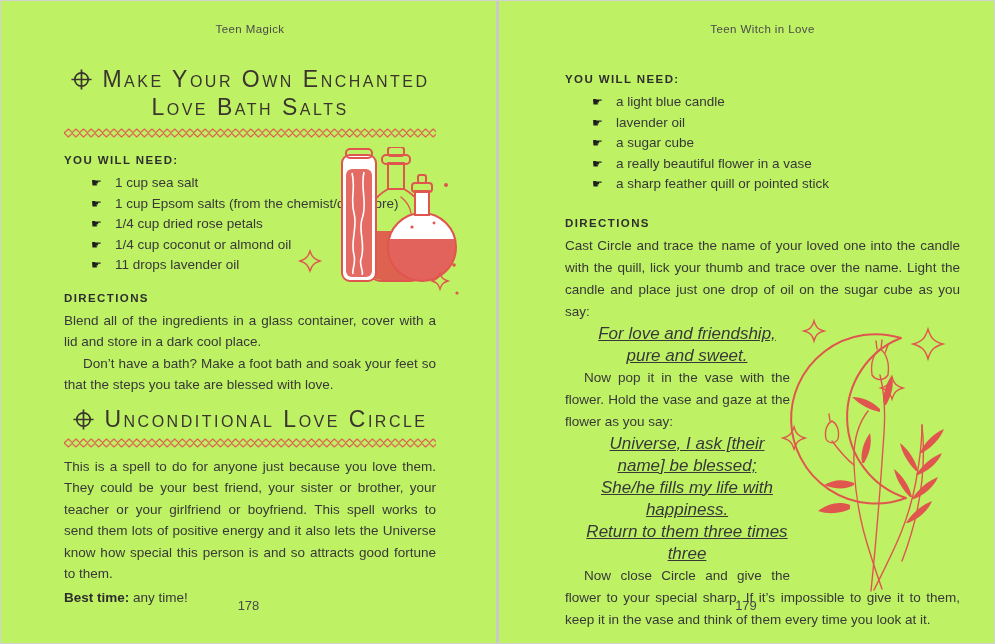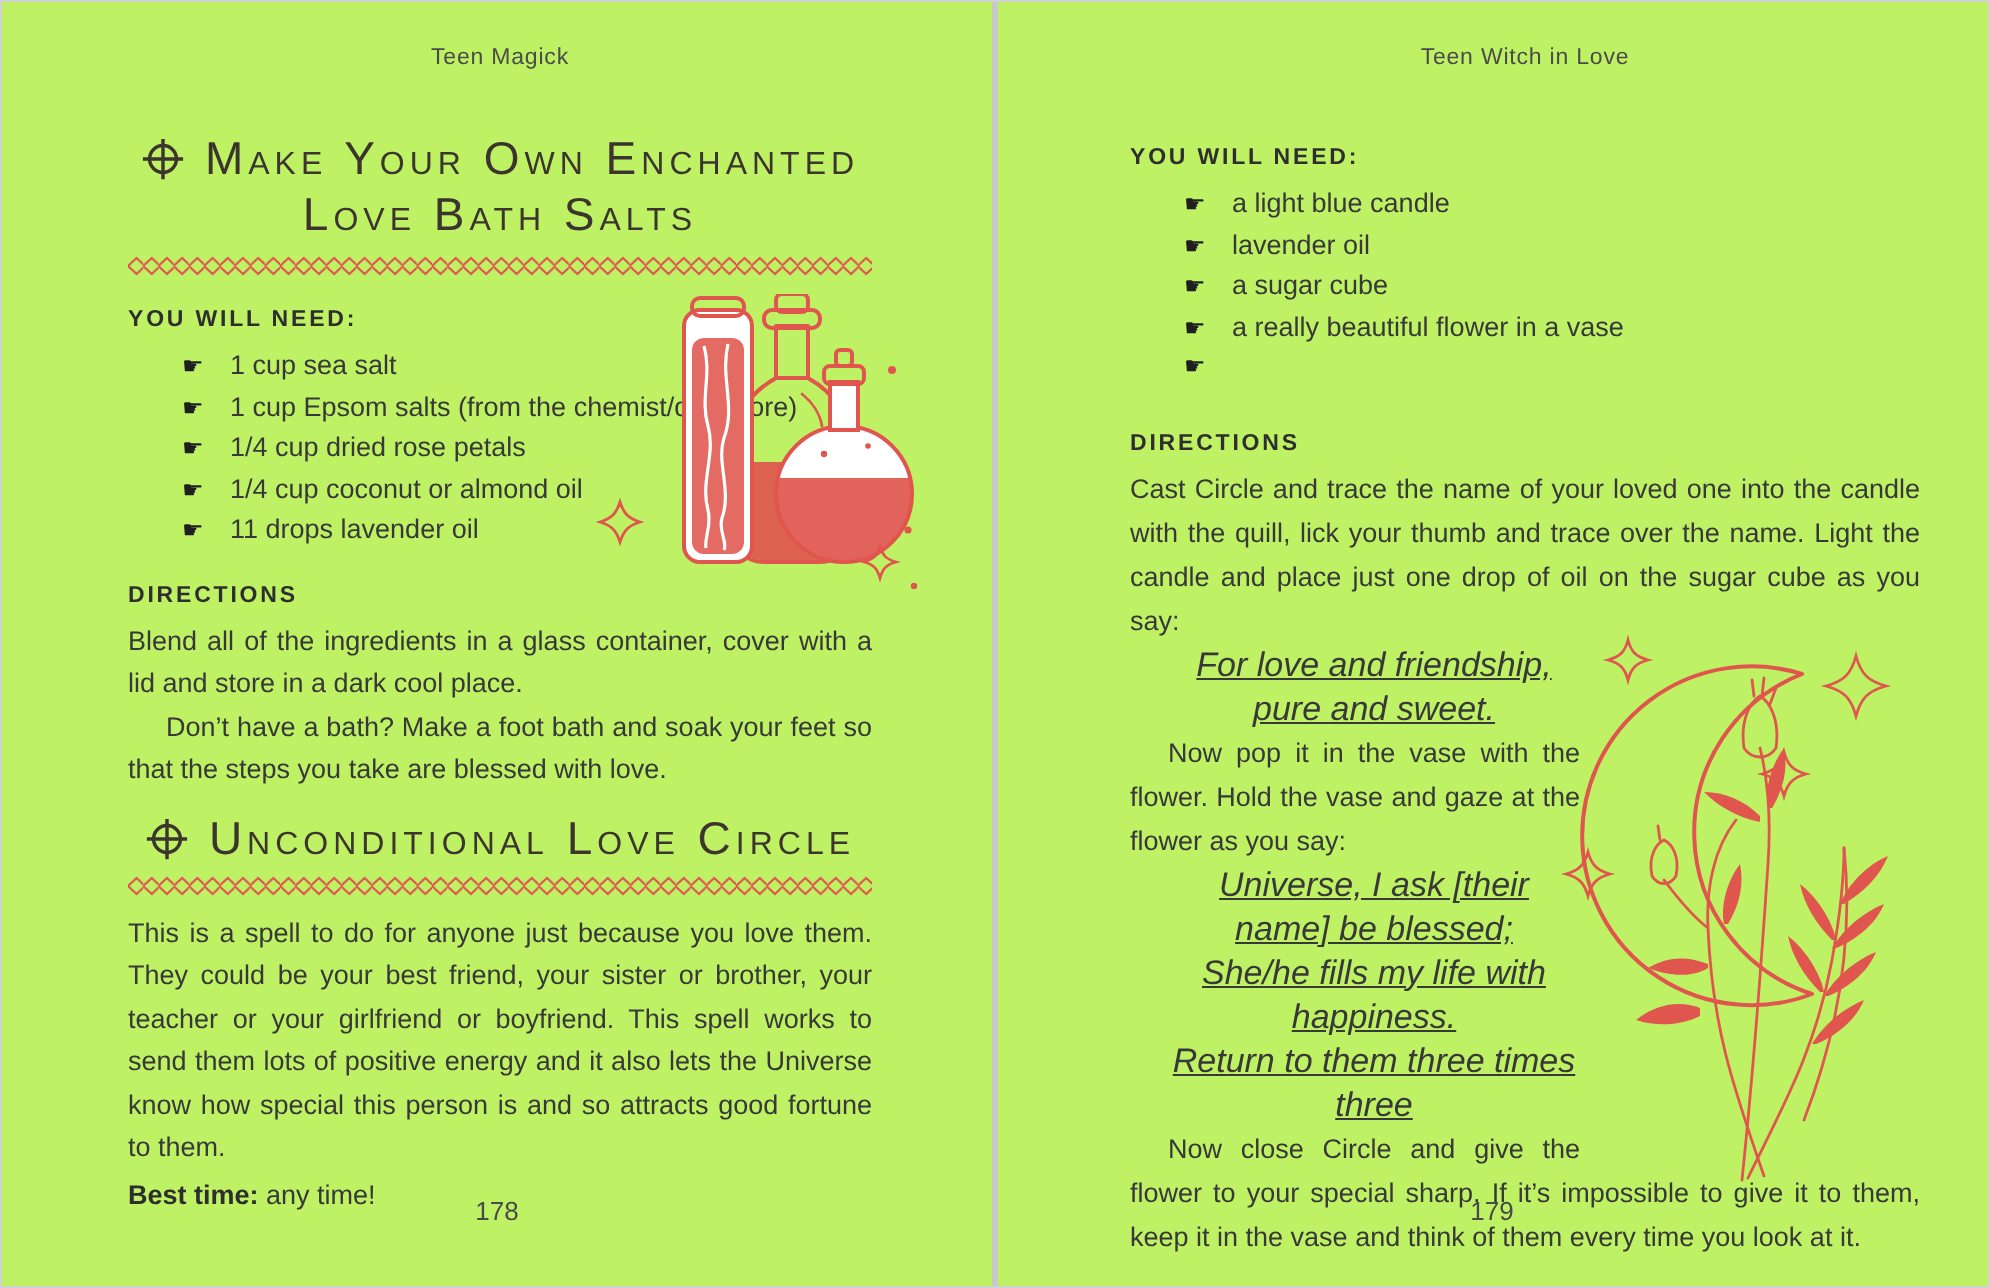--- a/index.html
+++ b/index.html
@@ -222,20 +222,21 @@
         <li>
             <span class="manicule">☛</span>
             <span>a sugar cube</span>
           </li>
         <li>
             <span class="manicule">☛</span>
             <span>a really beautiful flower in a vase</span>
           </li>
         <li>
             <span class="manicule">☛</span>
+            <span>a sharp feather quill or pointed stick</span>
           </li>
       </ul>
 
       <div class="kicker kicker-directions-r">DIRECTIONS</div>
 
       <div class="dir-flow">
         <p class="body first r">Cast Circle and trace the name of your loved one into the candle with the quill, lick your thumb and trace over the name. Light the candle and place just one drop of oil on the sugar cube as you say:</p>
 
         <div class="moon-float">
 

